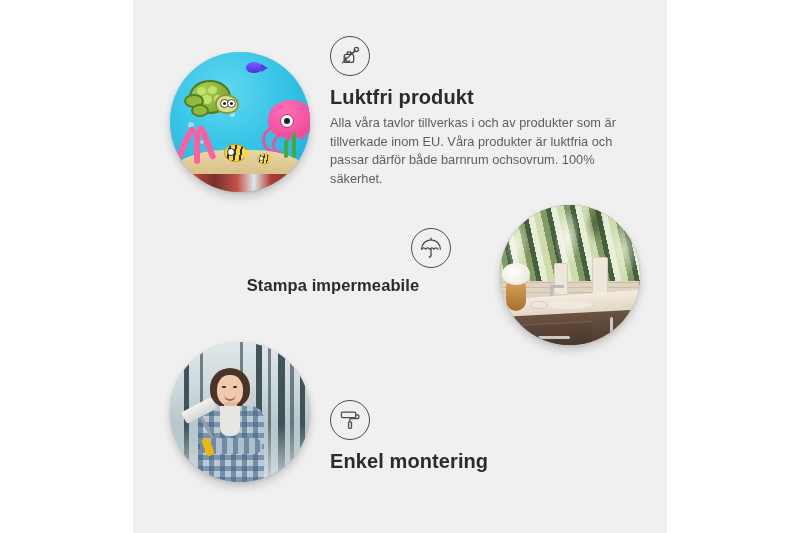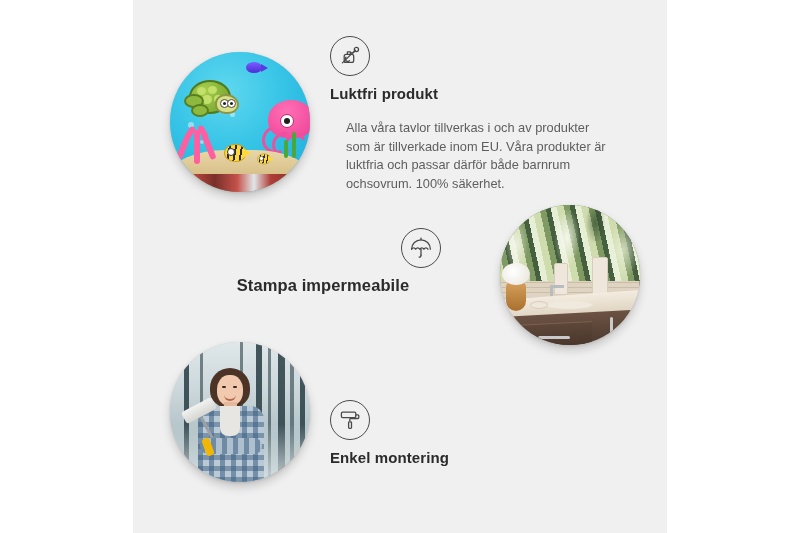--- a/index.html
+++ b/index.html
@@ -143,30 +143,30 @@
 
   
   .feature{position:absolute;}
   .icon-circle{
     width:40px;height:40px;border-radius:50%;
     border:1.6px solid #4a4a4a;
     display:flex;align-items:center;justify-content:center;
     box-sizing:border-box;
   }
   .f-title{
-    color:#2b2b2b;font-size:15px;font-weight:bold;letter-spacing:.1px;
+    color:#2b2b2b;font-size:20px;font-weight:bold;letter-spacing:.1px;
     margin:9px 0 5px 0;line-height:1.2;
   }
-  .f-body{color:#5e5e5e;font-size:12.8px;line-height:1.45;margin:16px;}
+  .f-body{color:#5e5e5e;font-size:12.8px;line-height:1.45;margin:0;}
 
   
   #feature-odor{left:330px;top:36px;width:300px;text-align:left;}
   #feature-odor .icon-circle{margin-left:0;}
   
-  #feature-water{left:189px;top:228px;width:268px;text-align:center;}
+  #feature-water{left:199px;top:228px;width:268px;text-align:center;}
   #feature-water .icon-circle{margin:0 0 0 auto;margin-right:16px;}
   #feature-water .f-title{font-size:16.5px;margin-top:8px;}
   #feature-water .f-body{font-size:12.6px;}
   
   #feature-mount{left:330px;top:400px;width:240px;text-align:left;}
 </style>
 </head>
 <body>
 
 <div id="stage">

